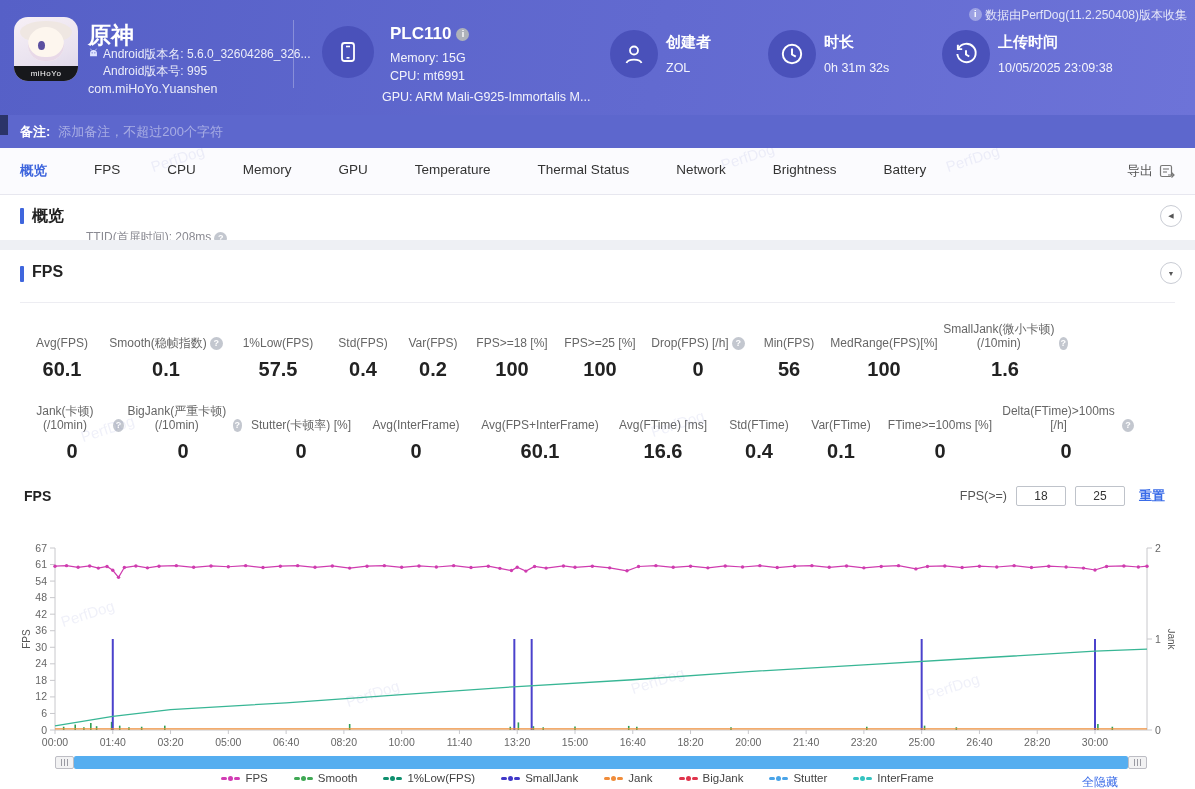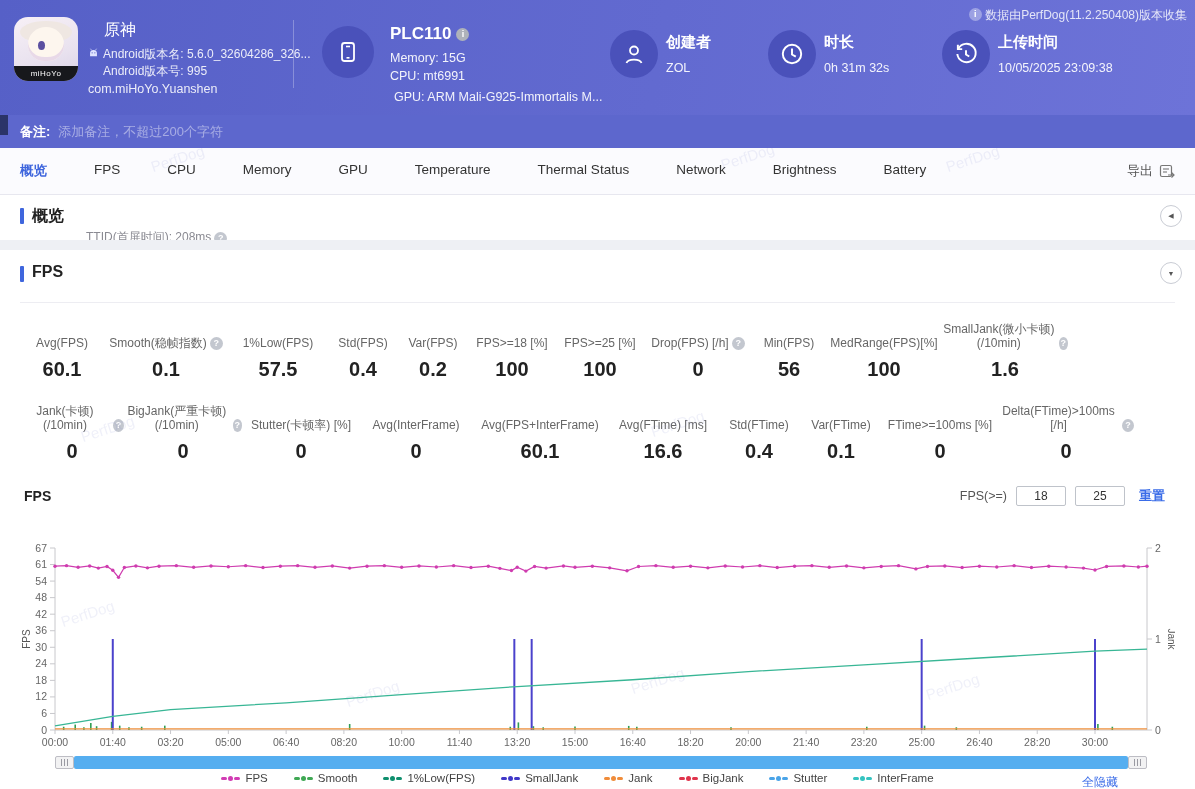--- a/index.html
+++ b/index.html
@@ -12,21 +12,21 @@
     background:linear-gradient(100deg,#5660c7 0%,#626ad0 55%,#6d73d8 100%); color:#fff; }
   .app-icon { position:absolute; left:14px; top:17px; width:64px; height:64px; border-radius:14px;
     background:linear-gradient(160deg,#f7f0f6 0%,#e9e2ef 60%,#d9d2e6 100%); overflow:hidden; }
   .app-icon .face { position:absolute; left:14px; top:10px; width:36px; height:34px; border-radius:50% 50% 46% 46%;
     background:#fdf6ee; box-shadow:inset 0 -4px 0 #e8d9e8; }
   .app-icon .hair { position:absolute; left:6px; top:4px; width:52px; height:22px; border-radius:50%;
     background:#efe7e2; }
   .app-icon .eye { position:absolute; left:24px; top:24px; width:7px; height:9px; border-radius:50%; background:#5b4fa0; }
   .app-icon .band { position:absolute; left:0; bottom:0; width:100%; height:15px; background:#17181c;
     color:#fff; font-size:8px; text-align:center; line-height:15px; letter-spacing:0.5px; }
-  .app-title { position:absolute; left:104px; top:20px; font-size:16px; font-weight:normal; }
+  .app-title { position:absolute; left:88px; top:20px; font-size:23px; font-weight:bold; }
   .app-line { position:absolute; left:103px; font-size:12px; color:rgba(255,255,255,0.88); white-space:nowrap; }
   .android-ico { position:absolute; left:88px; width:11px; height:11px; }
   .app-pkg { position:absolute; left:88px; top:82px; font-size:12.5px; color:rgba(255,255,255,0.88); }
   .hdr-divider { position:absolute; left:293px; top:20px; width:1px; height:68px; background:rgba(255,255,255,0.28); }
   .circle-ico { position:absolute; border-radius:50%; background:#4a51ba; display:flex; align-items:center; justify-content:center; }
   .hdr-block-title { position:absolute; font-size:15px; font-weight:bold; }
   .hdr-block-sub { position:absolute; font-size:12.5px; color:rgba(255,255,255,0.92); white-space:nowrap; }
   .collect-note { position:absolute; right:8px; top:7px; font-size:12px; color:rgba(255,255,255,0.82); }
   .i-badge { display:inline-block; width:13px; height:13px; border-radius:50%; background:#aeb2ba; color:#fff;
     font-size:9px; font-weight:bold; text-align:center; line-height:13px; vertical-align:2px; margin-left:5px; }
@@ -120,21 +120,21 @@
     <div class="circle-ico" style="left:322px;top:26px;width:52px;height:52px">
       <svg width="24" height="24" viewBox="0 0 24 24">
           <rect x="6" y="3" width="12" height="18" rx="2.5" fill="none" stroke="#fff" stroke-width="1.8"></rect>
           <line x1="10" y1="6.5" x2="14" y2="6.5" stroke="#fff" stroke-width="1.6"></line>
           <line x1="10.5" y1="17.8" x2="13.5" y2="17.8" stroke="#fff" stroke-width="1.6"></line>
         </svg>
     </div>
     <div class="hdr-block-title" style="left:390px;top:24px;font-size:17px"><span>PLC110</span><span class="i-badge">i</span></div>
     <div class="hdr-block-sub" style="left:390px;top:51px">Memory: 15G</div>
     <div class="hdr-block-sub" style="left:390px;top:69px">CPU: mt6991</div>
-    <div class="hdr-block-sub" style="left:394px;top:90px">GPU: ARM Mali-G925-Immortalis M...</div>
+    <div class="hdr-block-sub" style="left:382px;top:90px">GPU: ARM Mali-G925-Immortalis M...</div>
 
     <div class="circle-ico" style="left:610px;top:30px;width:48px;height:48px">
       <svg width="24" height="24" viewBox="0 0 24 24">
           <circle cx="12" cy="8.5" r="4" fill="none" stroke="#fff" stroke-width="1.8"></circle>
           <path d="M4.5 21c1.5-4.5 13.5-4.5 15 0" fill="none" stroke="#fff" stroke-width="1.8"></path>
         </svg>
     </div>
     <div class="hdr-block-title" style="left:666px;top:33px">创建者</div>
     <div class="hdr-block-sub" style="left:666px;top:61px">ZOL</div>
 

